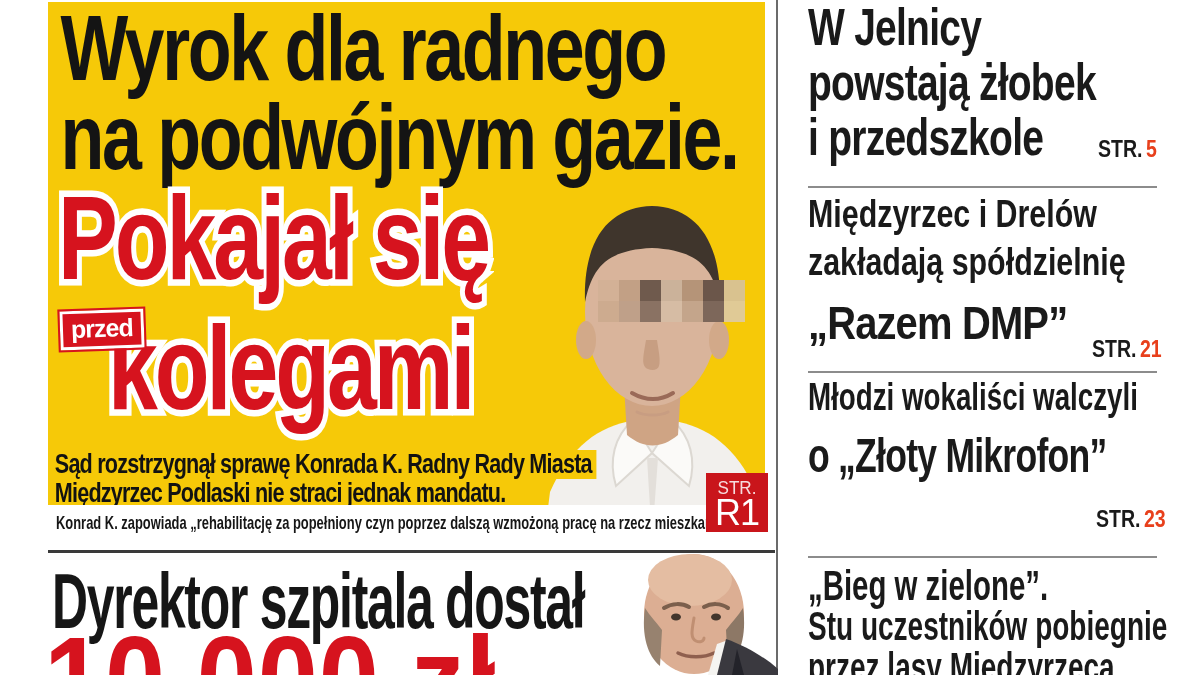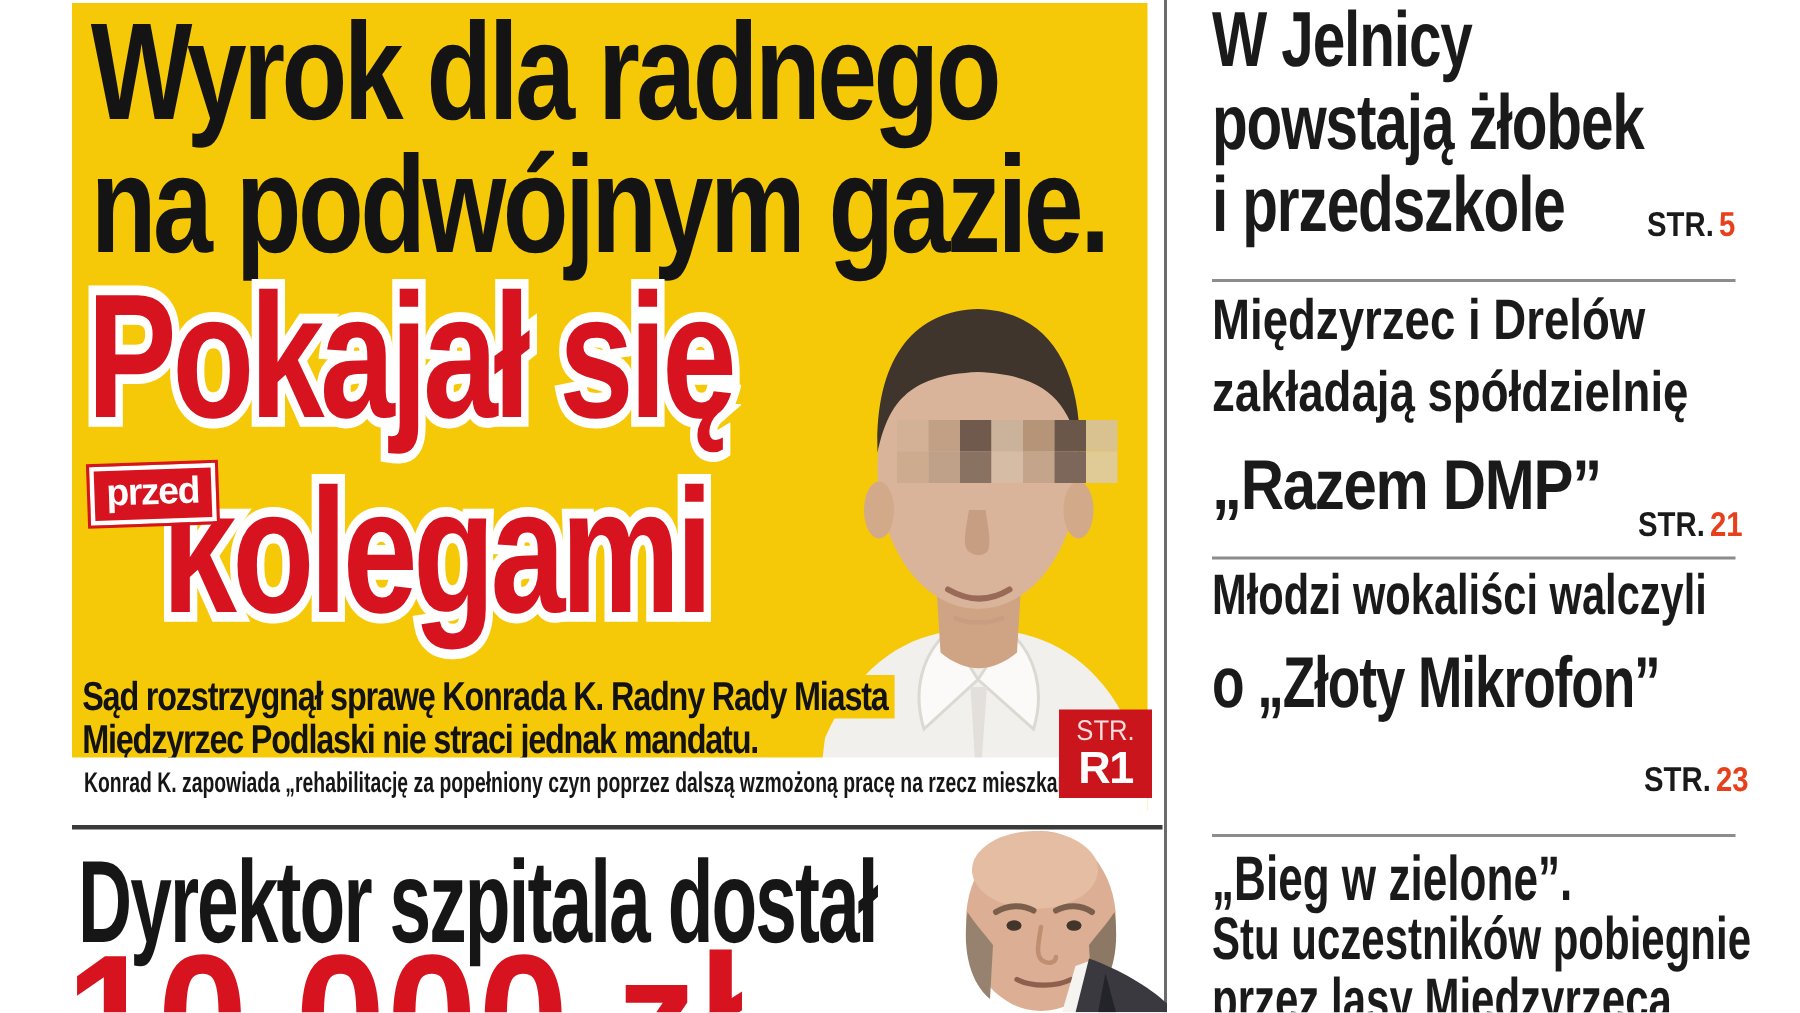--- a/index.html
+++ b/index.html
@@ -53,21 +53,21 @@
   .quote-strip .q-text {
     position:absolute; left:8px; top:7px;
     font-size:19px; font-weight:700; color:#161616; letter-spacing:0;
     transform:scaleX(0.68); transform-origin:0 0; white-space:nowrap;
   }
   .pageref-box {
     left:658px; top:471px; width:62px; height:59px;
     background:var(--boxred,#c9151b); color:#ffffff; text-align:center; z-index:7;
   }
   .pageref-box .lbl { display:block; font-size:19px; font-weight:400; opacity:.85; margin-top:4px; letter-spacing:0; transform:scaleX(.9); }
-  .pageref-box .num { display:block; font-size:30px; font-weight:700; line-height:28px; letter-spacing:-1px; }
+  .pageref-box .num { display:block; font-size:36px; font-weight:400; line-height:28px; letter-spacing:-1px; }
 
   
   .divider-left { left:48px; top:550px; width:727px; height:3px; background:#3a3a3a; }
   .secondary-headline {
     left:52px; top:556px; font-size:78px; font-weight:800; letter-spacing:-2px;
     color:#161616; transform:scaleX(0.64); transform-origin:0 0; white-space:nowrap;
   }
   .secondary-amount {
     left:44px; top:619px; font-size:120px; line-height:1; font-weight:900;
     color:var(--red,#d6131e); letter-spacing:1px;

